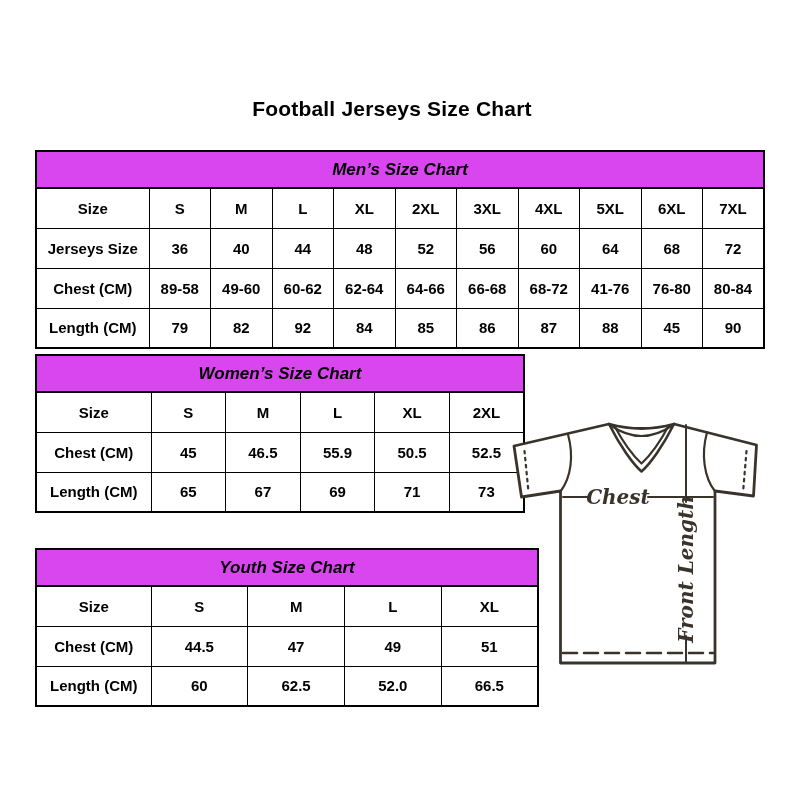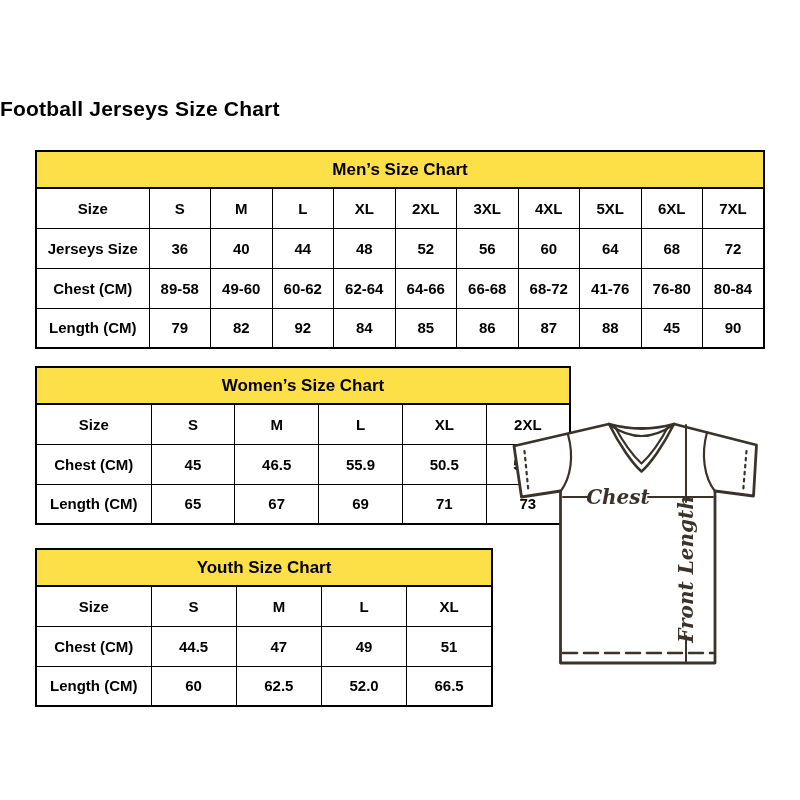--- a/index.html
+++ b/index.html
@@ -8,56 +8,57 @@
     background:#ffffff;
     font-family:"Liberation Sans", sans-serif;
     position:relative;
     color:#000;
   }
   .page { position:absolute; inset:0; width:800px; height:800px; overflow:hidden; }
 
   .main-title {
     position:absolute;
     left:0; top:97px; width:784px;
-    text-align:left;
+    text-align:center;
     font-size:21px;
     font-weight:bold;
     letter-spacing:0.2px;
   }
 
   table.size-table {
     position:absolute;
     border-collapse:collapse;
     table-layout:fixed;
     background:#fff;
     border:2px solid #000;
   }
   table.size-table th.tbl-title {
-    background:#fde047;
+    background:#d946ef;
     border:2px solid #000;
     font-size:17px;
     font-weight:bold;
     height:37px;
     text-align:center;
     vertical-align:middle;
+    font-style:italic;
   }
   table.size-table td {
     border:1.5px solid #000;
     text-align:center;
     vertical-align:middle;
     font-weight:bold;
     font-size:15px;
     height:40px;
     overflow:hidden;
     white-space:nowrap;
   }
 
   #mens-table   { left:35px; top:150px; width:730px; }
-  #womens-table { left:35px; top:366px; width:536px; }
-  #youth-table  { left:35px; top:548px; width:458px; }
+  #womens-table { left:35px; top:354px; width:490px; }
+  #youth-table  { left:35px; top:548px; width:504px; }
 
   .jersey-diagram { position:absolute; left:495px; top:398px; width:300px; height:292px; }
   .jersey-diagram svg { width:100%; height:100%; display:block; }
   .jersey-label {
     font-family:"DejaVu Serif","Liberation Serif",serif;
     font-style:italic;
     font-weight:bold;
     font-size:20px;
     fill:#3a332b;
   }

